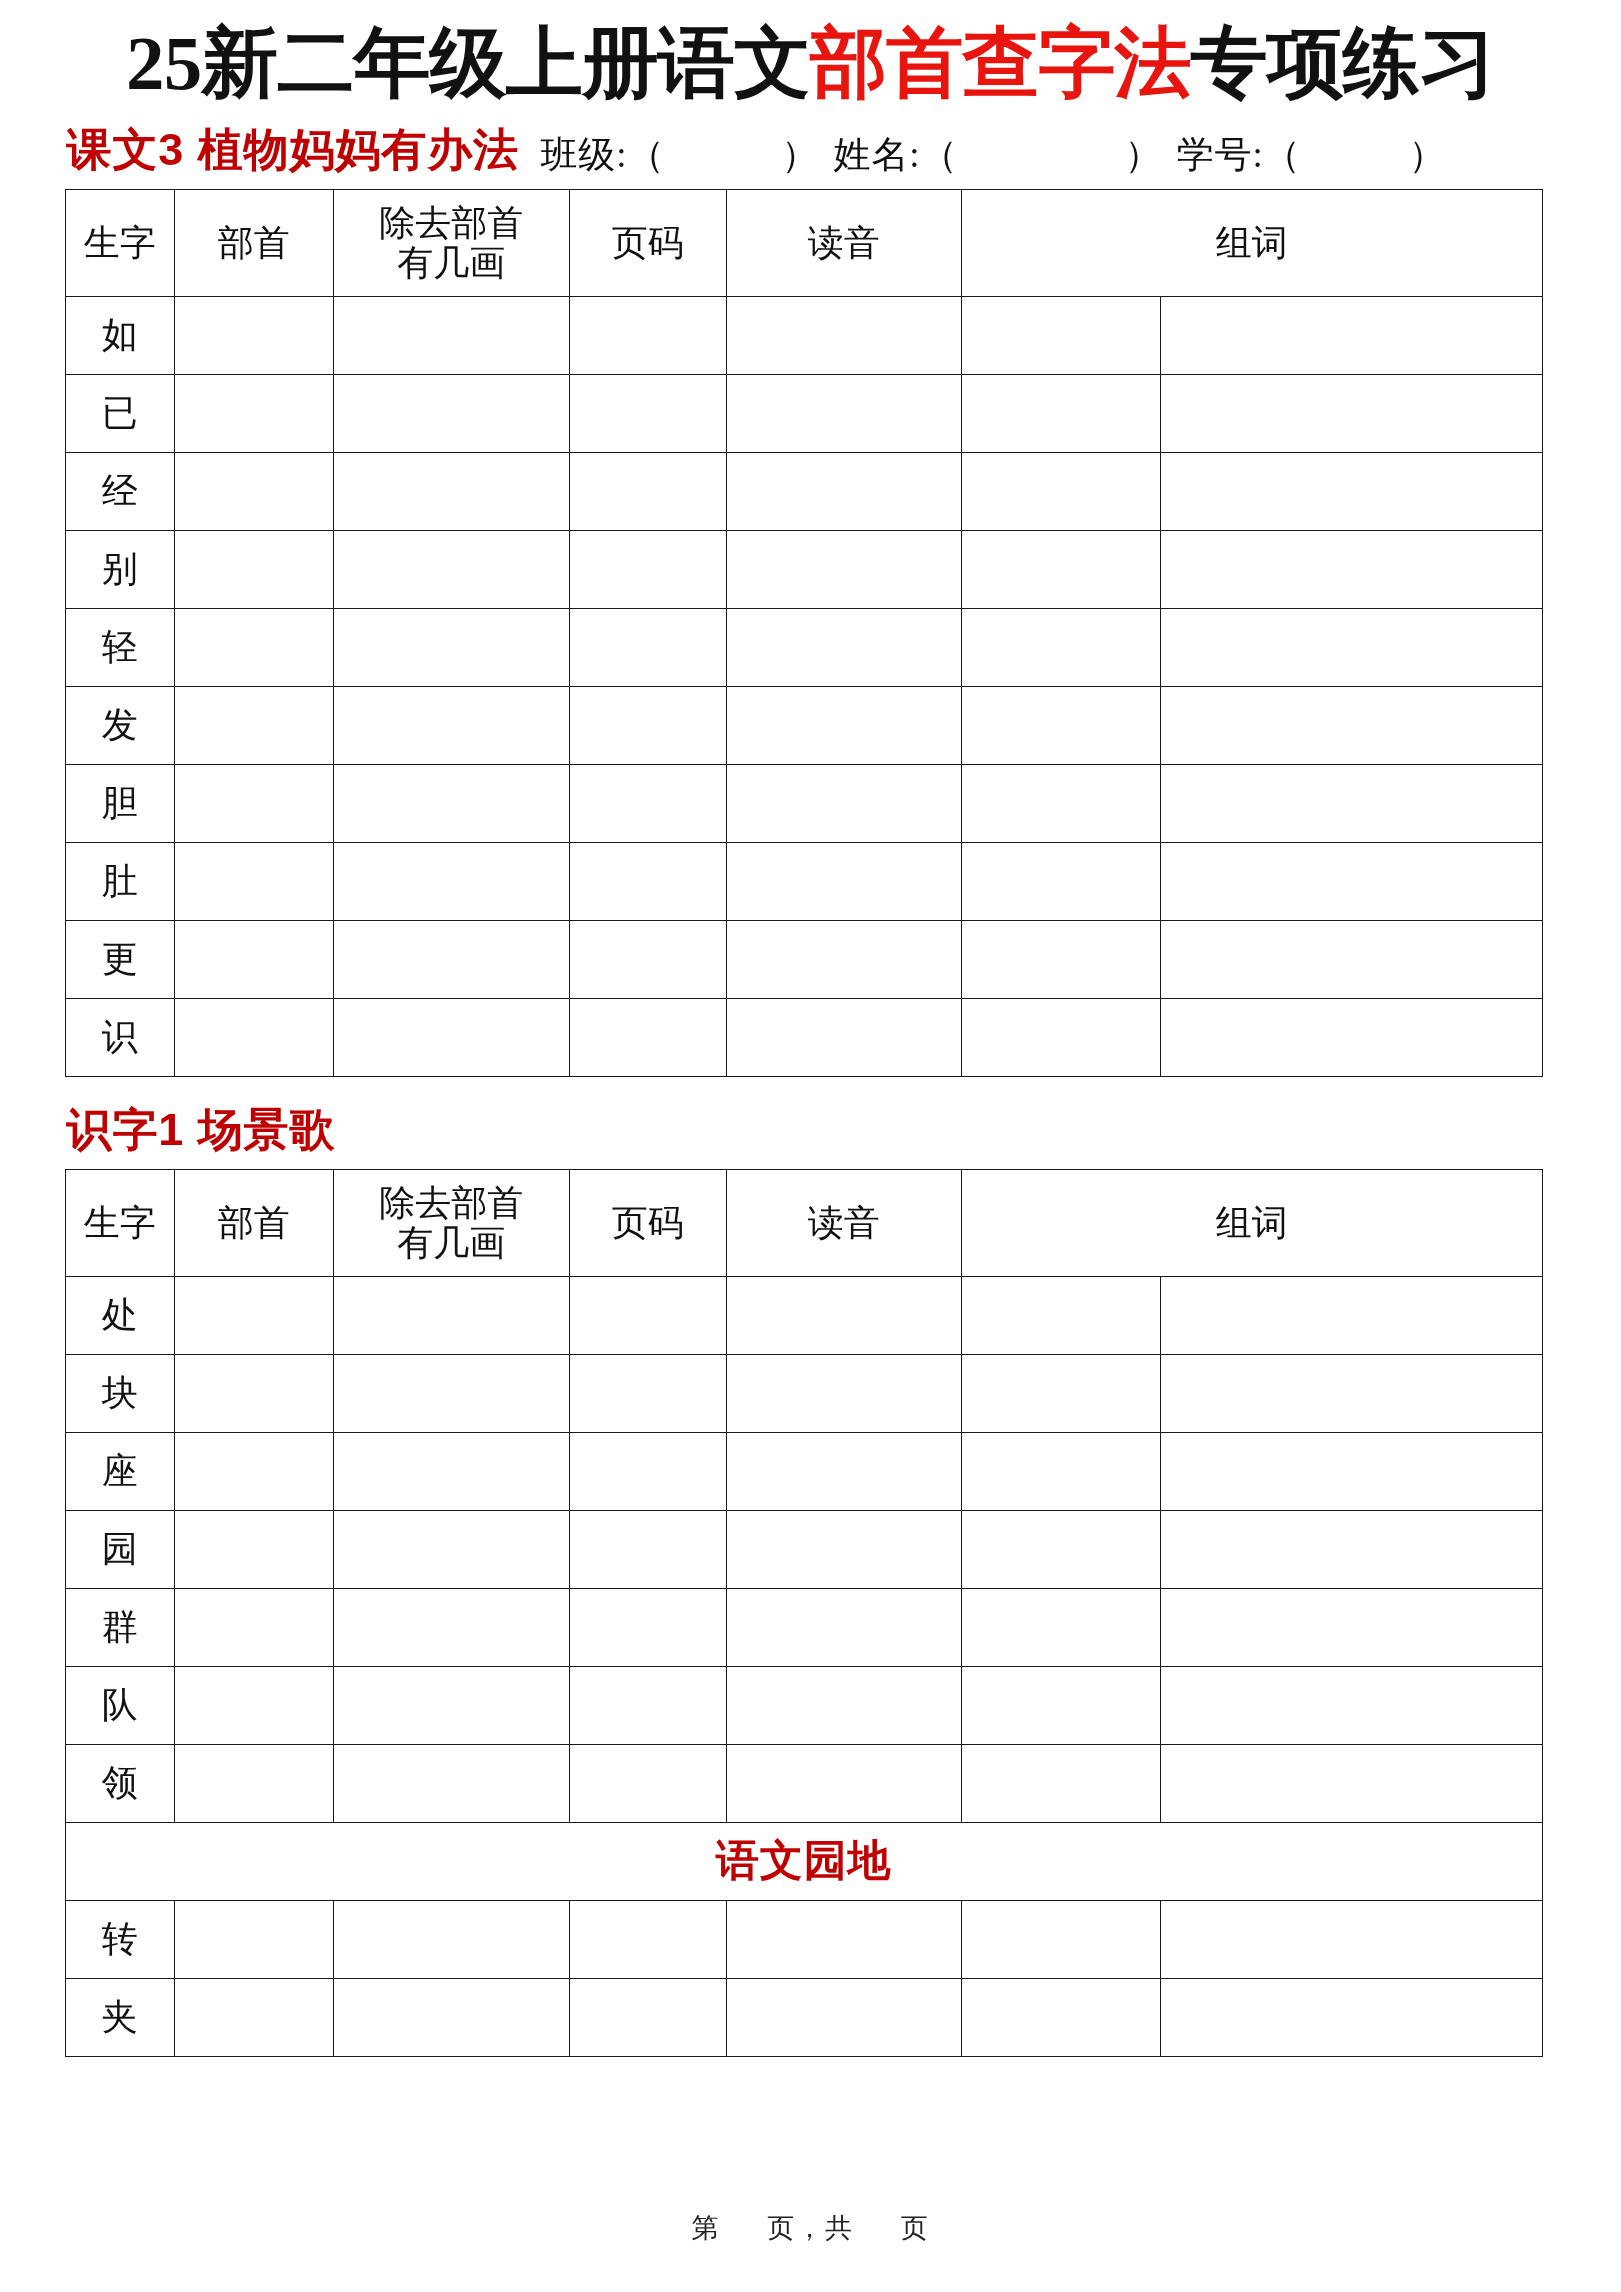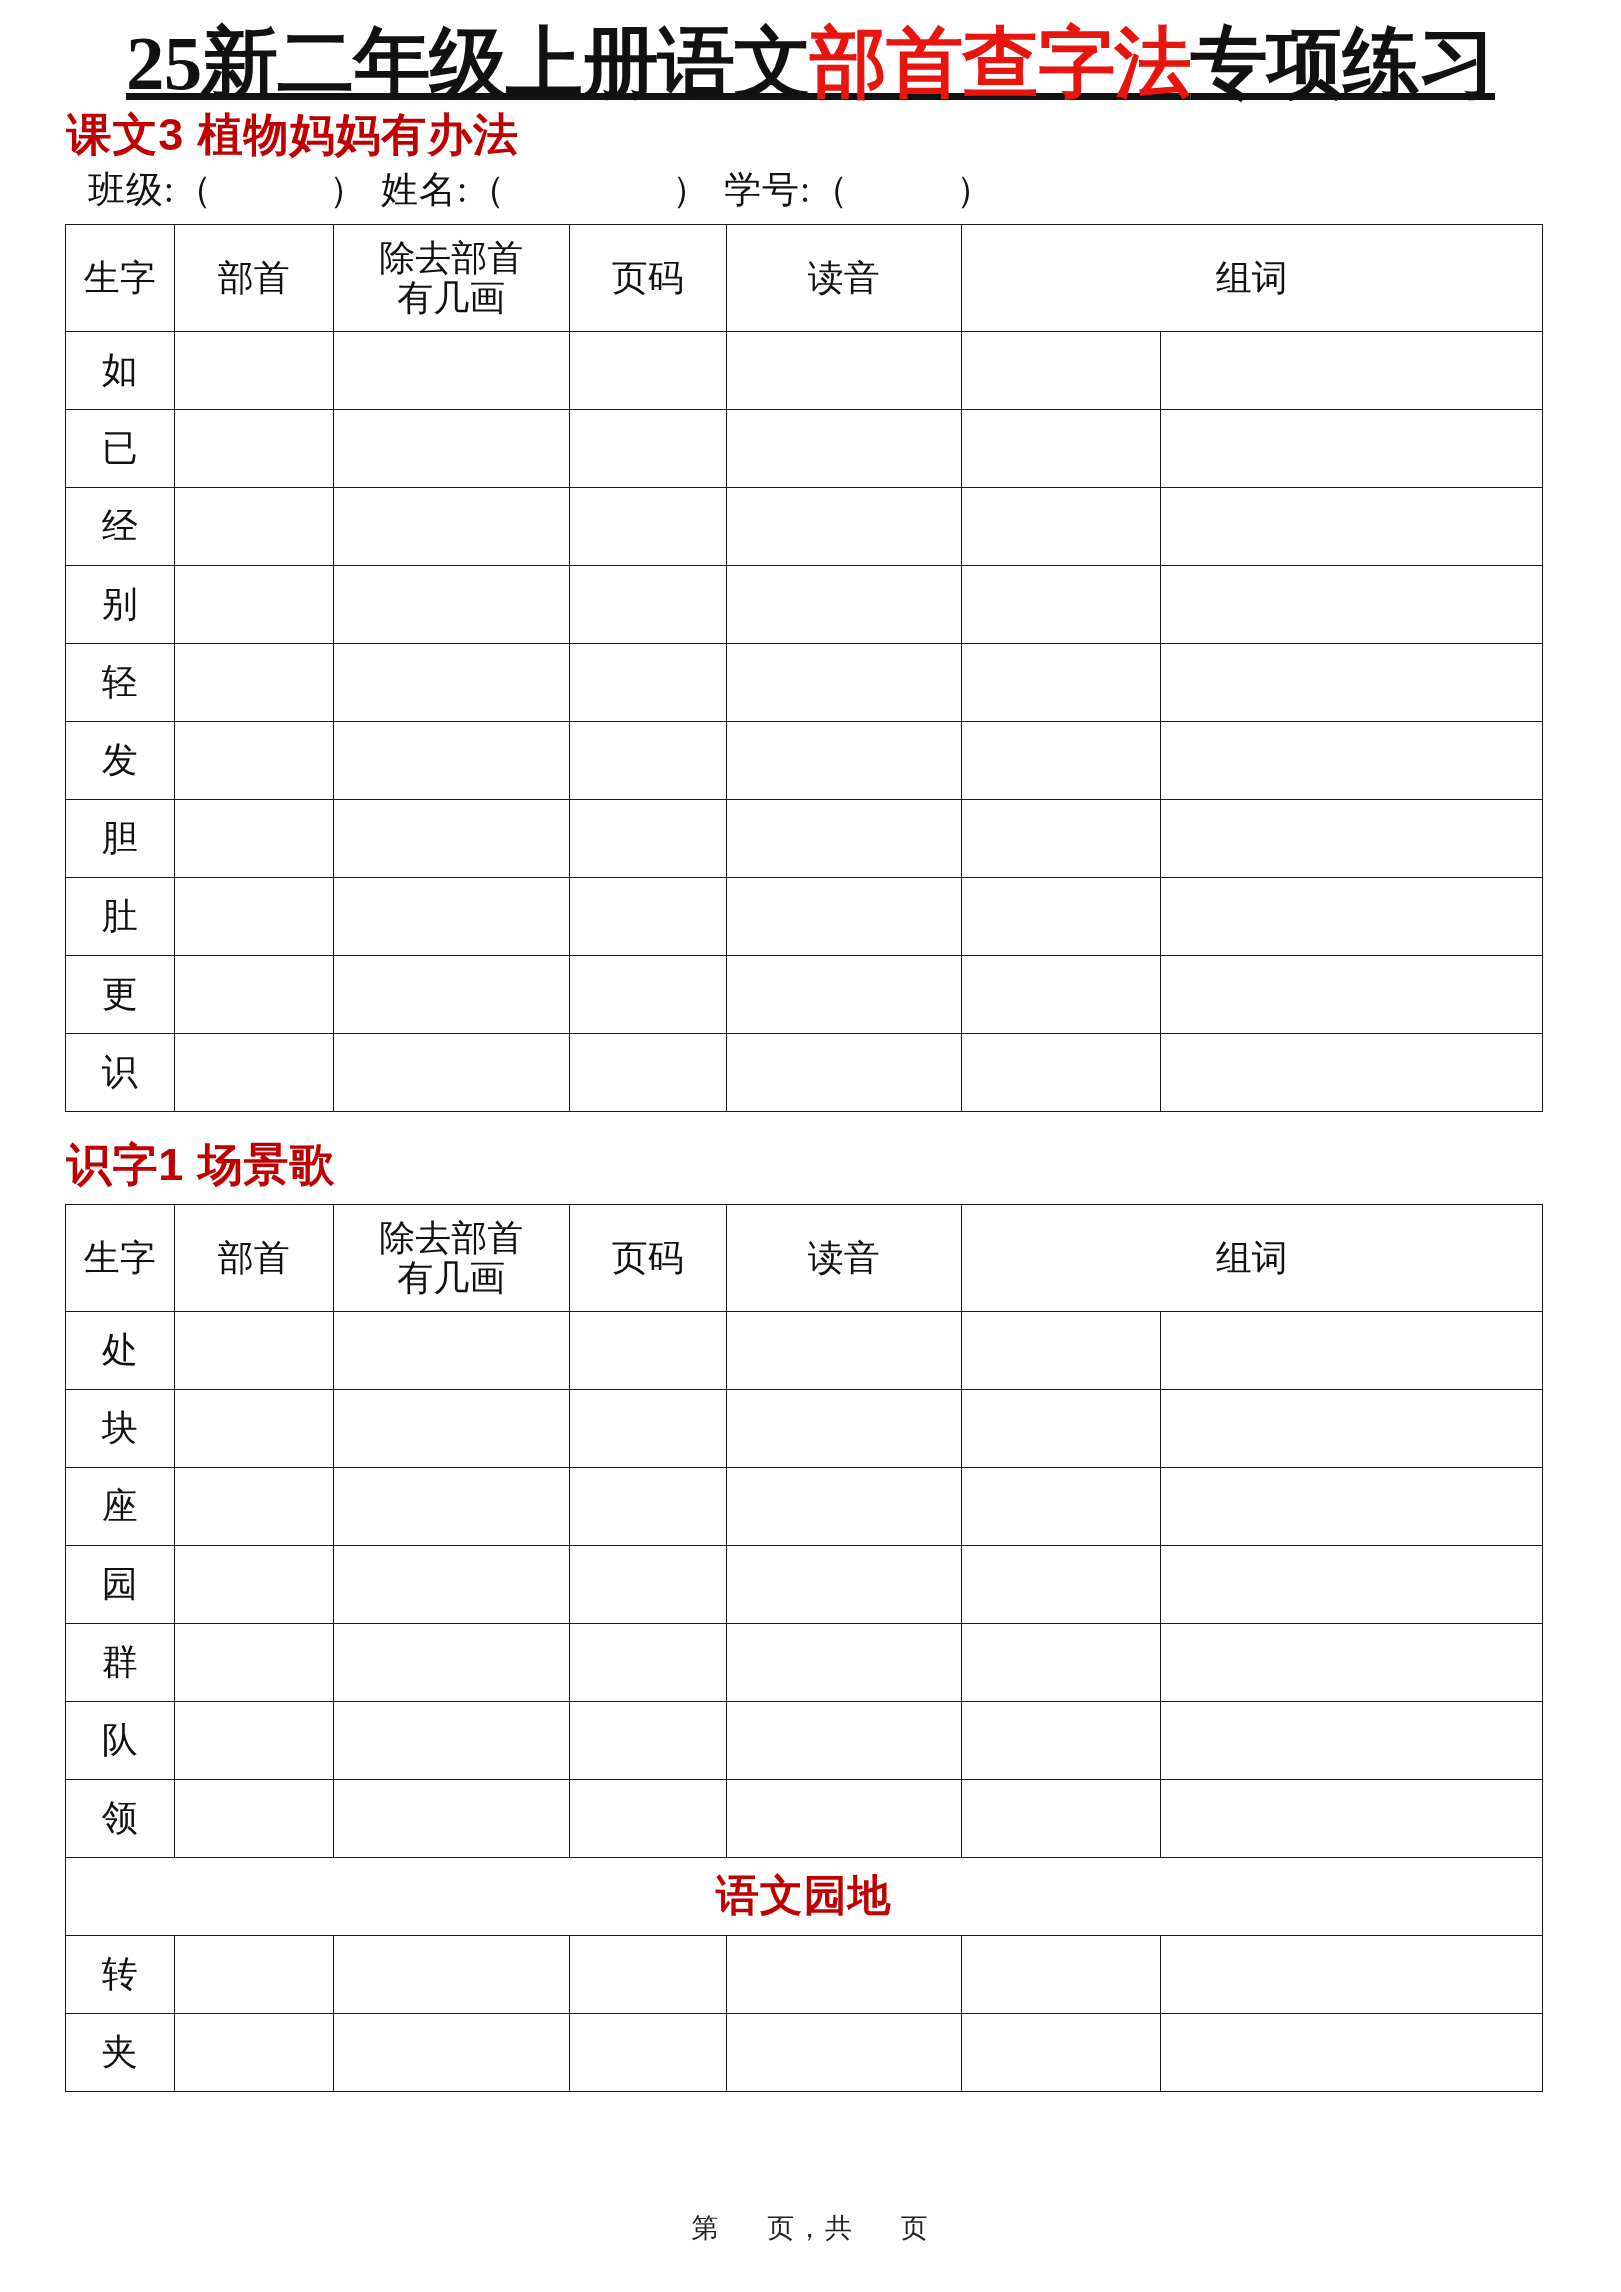--- a/index.html
+++ b/index.html
@@ -25,33 +25,31 @@
   
   .title {
     text-align: center;
     font-family: "Liberation Serif", "DejaVu Serif", serif;
     font-weight: bold;
     font-size: 77px;
     line-height: 1.05;
     letter-spacing: -0.9px;
     padding-top: 23px;
     white-space: nowrap;
-    text-decoration: underline;
   }
   .title .blk { color: #111111; }
   .title .red { color: #e8150f; }
 
   
   .subline {
     display: flex;
-    align-items: flex-start;
-    margin-top: 1px;
+    align-items: flex-end;
+    margin-top: 16px;
     padding-left: 12.5px;
     white-space: nowrap;
-    flex-direction: column;
   }
   .sec-title {
     color: #c00000;
     font-weight: bold;
     font-size: 45px;
     font-family: "Liberation Sans", "DejaVu Sans", sans-serif;
     letter-spacing: 0.9px;
   }
   .fields {
     font-size: 37px;

